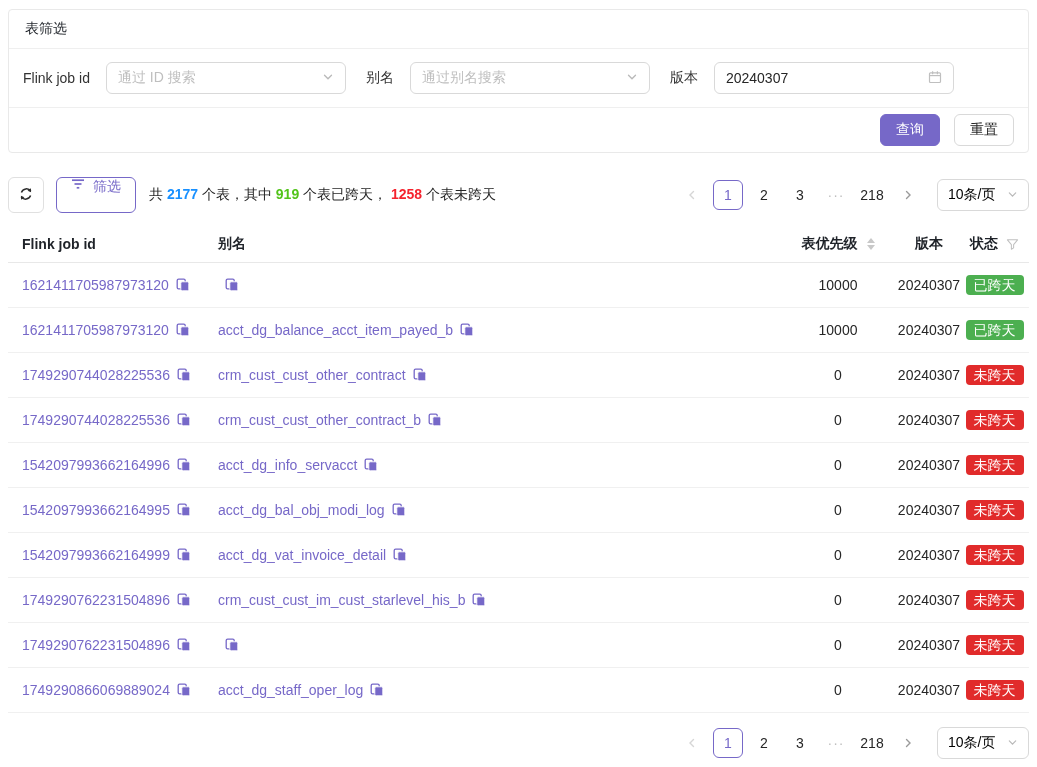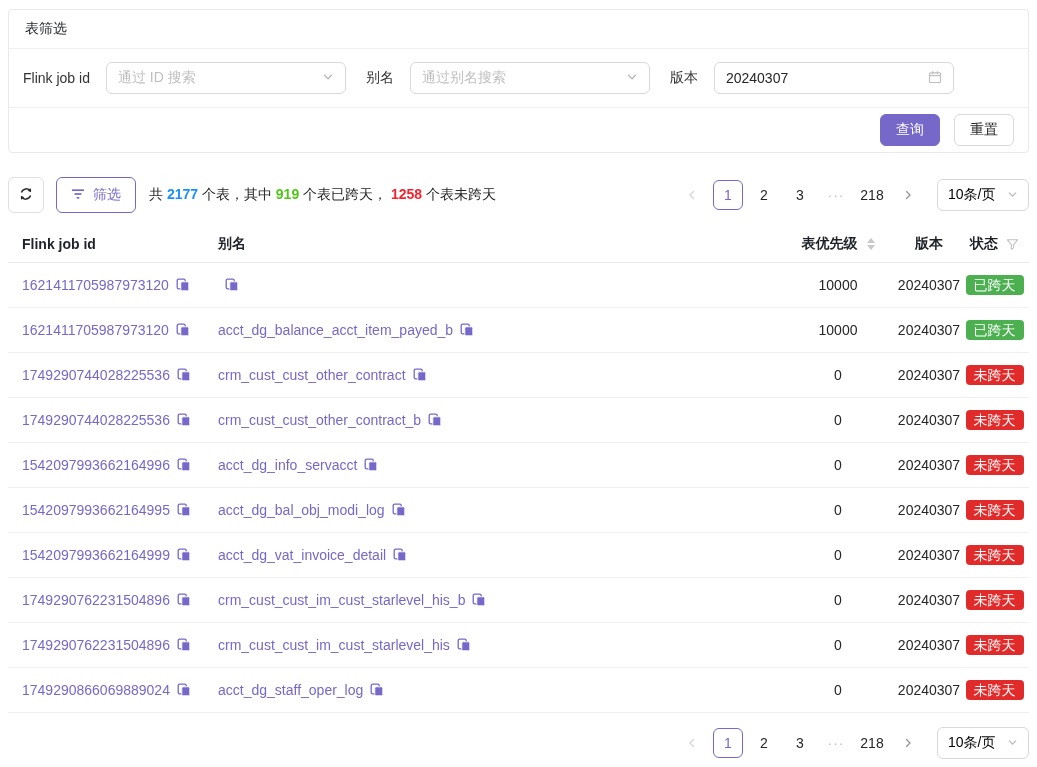--- a/index.html
+++ b/index.html
@@ -22,22 +22,22 @@
   .btn { height:32px; padding:0 15px; border-radius:6px; font-size:14px; cursor:pointer;
     font-family:inherit; display:inline-flex; align-items:center; }
   .btn-primary { background:var(--accent,#7668c8); border:1px solid var(--accent,#7668c8); color:#fff; }
   .btn-default { background:#fff; border:1px solid #d9d9d9; color:#262626; }
 
   
   .toolbar { margin:24px 8px 0 8px; display:flex; align-items:center; }
   .icon-btn { width:36px; height:36px; border:1px solid #e0e0e0; border-radius:6px; background:#fff;
     display:flex; align-items:center; justify-content:center; cursor:pointer; }
   .filter-btn { margin-left:12px; height:36px; padding:0 14px; border:1px solid var(--accent,#7668c8);
-    border-radius:6px; background:#fff; color:var(--accent,#7668c8); display:flex; align-items:center;
-    gap:8px; font-size:14px; cursor:pointer; font-family:Liberation Sans, sans-serif; }
+    border-radius:6px; background:#fff; color:var(--accent,#7668c8); display:flex; align-items:flex-start;
+    gap:8px; font-size:14px; cursor:pointer; font-family:Liberation Mono, monospace; }
   .summary { margin-left:13px; color:#262626; white-space:nowrap; }
   .summary b { font-weight:700; }
   .num-blue  { color:var(--num-blue,#1890ff); }
   .num-green { color:var(--num-green,#52c41a); }
   .num-red   { color:var(--num-red,#f5222d); }
 
   
   .pagination { display:flex; align-items:center; gap:6px; }
   .toolbar .pagination { margin-left:auto; }
   .pg-item { min-width:30px; height:30px; display:inline-flex; align-items:center; justify-content:center;
@@ -401,21 +401,20 @@
     <div style="display:flex;align-items:center;">
       <a class="link">1749290762231504896</a>
       <span class="copy-btn">
         <svg width="14" height="14" viewBox="0 0 14 14">
               <rect x="1.2" y="1.2" width="8" height="9.6" rx="1.4" fill="none" stroke="var(--accent,#7668c8)" stroke-width="1.3"></rect>
               <rect x="4.8" y="3.8" width="8" height="9" rx="1.4" fill="var(--accent,#7668c8)" stroke="#fff" stroke-width="0.9"></rect>
             </svg>
       </span>
     </div>
     <div style="display:flex;align-items:center;">
-      <a class="link">crm_cust_cust_im_cust_starlevel_his</a>
       <span class="copy-btn">
         <svg width="14" height="14" viewBox="0 0 14 14">
               <rect x="1.2" y="1.2" width="8" height="9.6" rx="1.4" fill="none" stroke="var(--accent,#7668c8)" stroke-width="1.3"></rect>
               <rect x="4.8" y="3.8" width="8" height="9" rx="1.4" fill="var(--accent,#7668c8)" stroke="#fff" stroke-width="0.9"></rect>
             </svg>
       </span>
     </div>
     <div class="cell-center">0</div>
     <div class="cell-center">20240307</div>
     <div class="cell-center">

